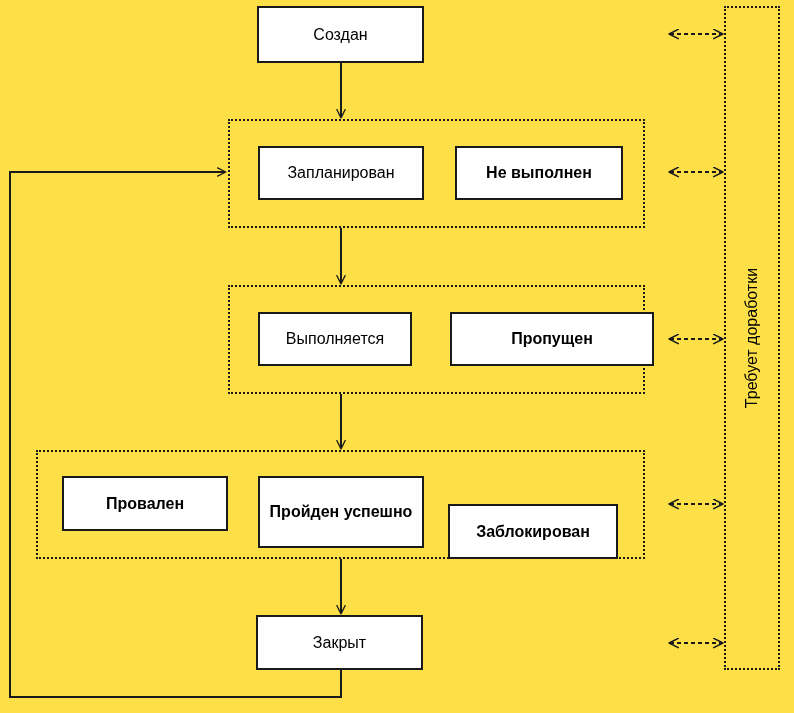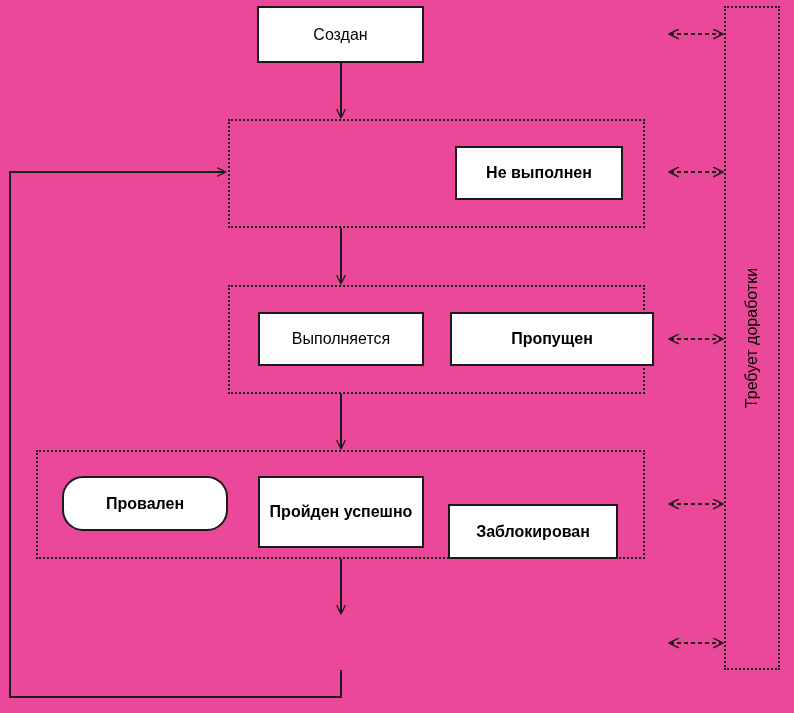--- a/index.html
+++ b/index.html
@@ -9,21 +9,21 @@
     background: #ffffff;
   }
   body {
     font-family: "Liberation Sans", "DejaVu Sans", sans-serif;
     color: #000000;
   }
   #canvas {
     position: relative;
     width: 794px;
     height: 713px;
-    background: #ec4899;
+    background: #fde047;
     overflow: hidden;
   }
   #wire-layer {
     position: absolute;
     left: 0;
     top: 0;
     width: 794px;
     height: 713px;
     pointer-events: none;
   }
@@ -122,43 +122,49 @@
   </svg>
 
   <div class="group-box" style="left:228px; top:119px; width:417px; height:109px;"></div>
   <div class="group-box" style="left:228px; top:285px; width:417px; height:109px;"></div>
   <div class="group-box" style="left:36px; top:450px; width:609px; height:109px;"></div>
 
   <div class="node" style="left:257px; top:6px; width:167px; height:57px;">
     <span>Создан</span>
   </div>
 
+  <div class="node" style="left:258px; top:146px; width:166px; height:54px;">
+    <span>Запланирован</span>
+  </div>
 
   <div class="node bold" style="left:455px; top:146px; width:168px; height:54px;">
     <span>Не выполнен</span>
   </div>
 
-  <div class="node" style="left:258px; top:312px; width:166px; height:54px;">
+  <div class="node" style="left:258px; top:312px; width:154px; height:54px;">
     <span>Выполняется</span>
   </div>
 
   <div class="node bold" style="left:450px; top:312px; width:204px; height:54px;">
     <span>Пропущен</span>
   </div>
 
-  <div class="node bold" style="left:62px; top:476px; width:166px; height:55px;border-radius:21px;">
+  <div class="node bold" style="left:62px; top:476px; width:166px; height:55px;">
     <span>Провален</span>
   </div>
 
   <div class="node bold" style="left:258px; top:476px; width:166px; height:72px;">
     <span>Пройден успешно</span>
   </div>
 
   <div class="node bold" style="left:448px; top:504px; width:170px; height:55px;">
     <span>Заблокирован</span>
   </div>
 
+  <div class="node" style="left:256px; top:615px; width:167px; height:55px;">
+    <span>Закрыт</span>
+  </div>
 
   <div class="rework-box" style="left:724px; top:6px; width:56px; height:664px;">
     <span class="rework-label">Требует доработки</span>
   </div>
 
 </div>
 
 </body></html>

